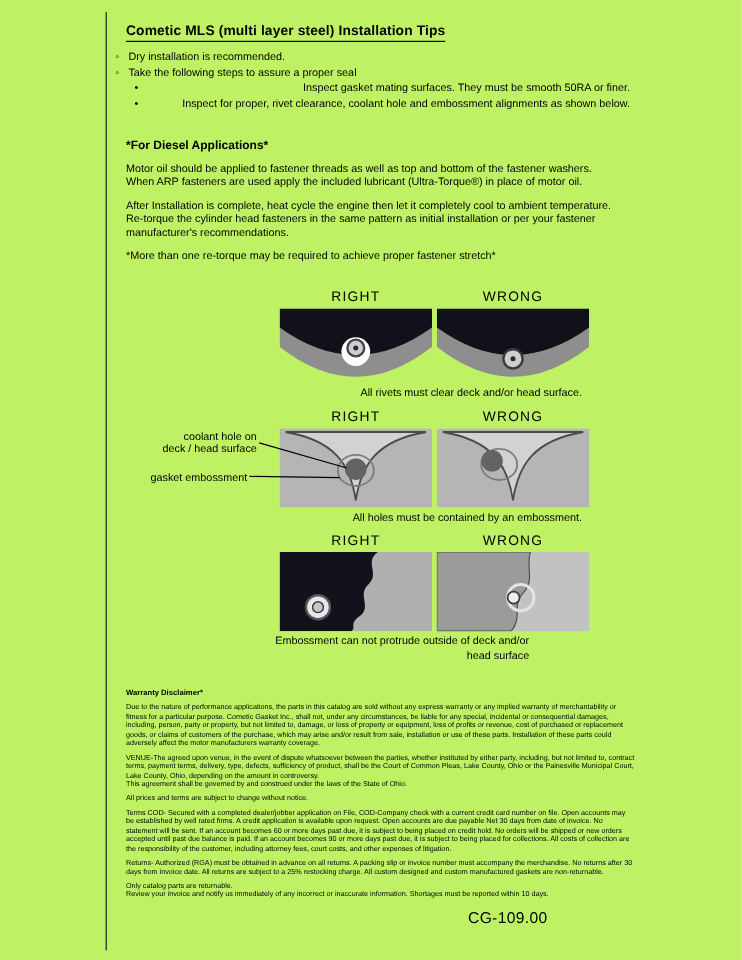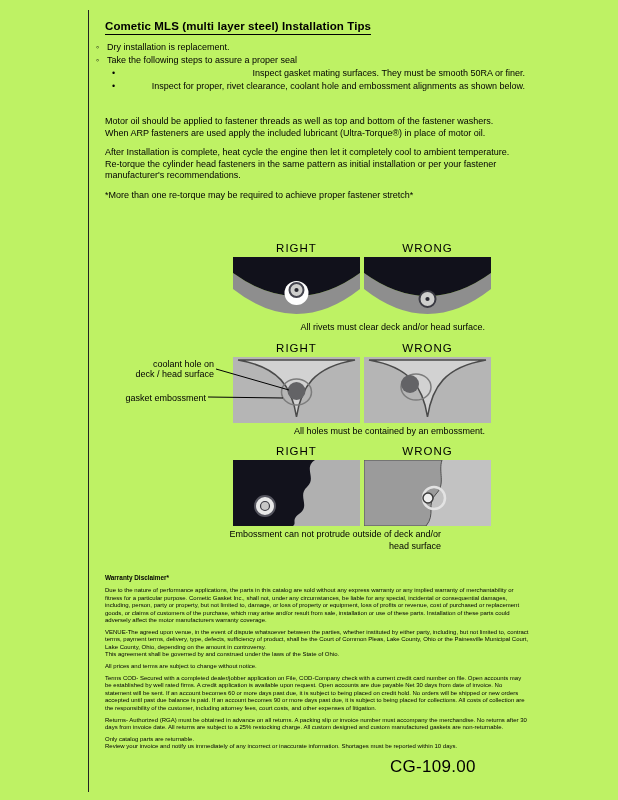--- a/index.html
+++ b/index.html
@@ -43,42 +43,43 @@
 
   .callout { position:absolute; font-size:9px; line-height:10.5px; text-align:right; }
   .callout-1 { left:0; top:17px; width:109px; }
   .callout-2 { left:0; top:51px; width:101px; }
   .leader-lines { position:absolute; left:0; top:0; pointer-events:none; }
 
   .warranty { position:absolute; left:105px; top:574px; width:424px; font-size:6px; line-height:7.4px; }
   .warranty-heading { font-weight:bold; font-size:6.4px; margin-bottom:6px; }
   .warranty p { margin-bottom:4.5px; white-space:pre-line; }
 
-  .footer-code { position:absolute; left:390px; top:757px; font-size:17px; letter-spacing:0.3px; }
+  .footer-code { position:absolute; left:390px; top:757px; font-size:13px; letter-spacing:0.3px; }
 </style>
 </head>
 <body>
 
 <div class="page">
   <div class="left-rule"></div>
 
   <div class="title-block">
     <span class="title">Cometic MLS (multi layer steel) Installation Tips</span>
   </div>
 
   <ul class="tips">
-    <li class="tip">Dry installation is replacement.</li>
+    <li class="tip">Dry installation is recommended.</li>
     <li class="tip">Take the following steps to assure a proper seal</li>
     <ul class="subtips">
       <li class="subtip">Inspect gasket mating surfaces.  They must be smooth 50RA or finer.</li>
       <li class="subtip">Inspect for proper, rivet clearance, coolant hole and embossment alignments as shown below.</li>
     </ul>
   </ul>
 
   <div class="diesel">
+    <div class="diesel-heading">*For Diesel Applications*</div>
     <p>Motor oil should be applied to fastener threads as well as top and bottom of the fastener washers. When ARP fasteners are used apply the included lubricant (Ultra-Torque®) in place of motor oil.</p>
     <p>After Installation is complete, heat cycle the engine then let it completely cool to ambient temperature. Re-torque the cylinder head fasteners in the same pattern as initial installation or per your fastener manufacturer's recommendations.</p>
     <p class="retorque-note">*More than one re-torque may be required to achieve proper fastener stretch*</p>
   </div>
 
   <div class="figures">
 
     <div class="fig-row">
       <div class="fig-grid">
         <div class="fig-label">RIGHT</div>

